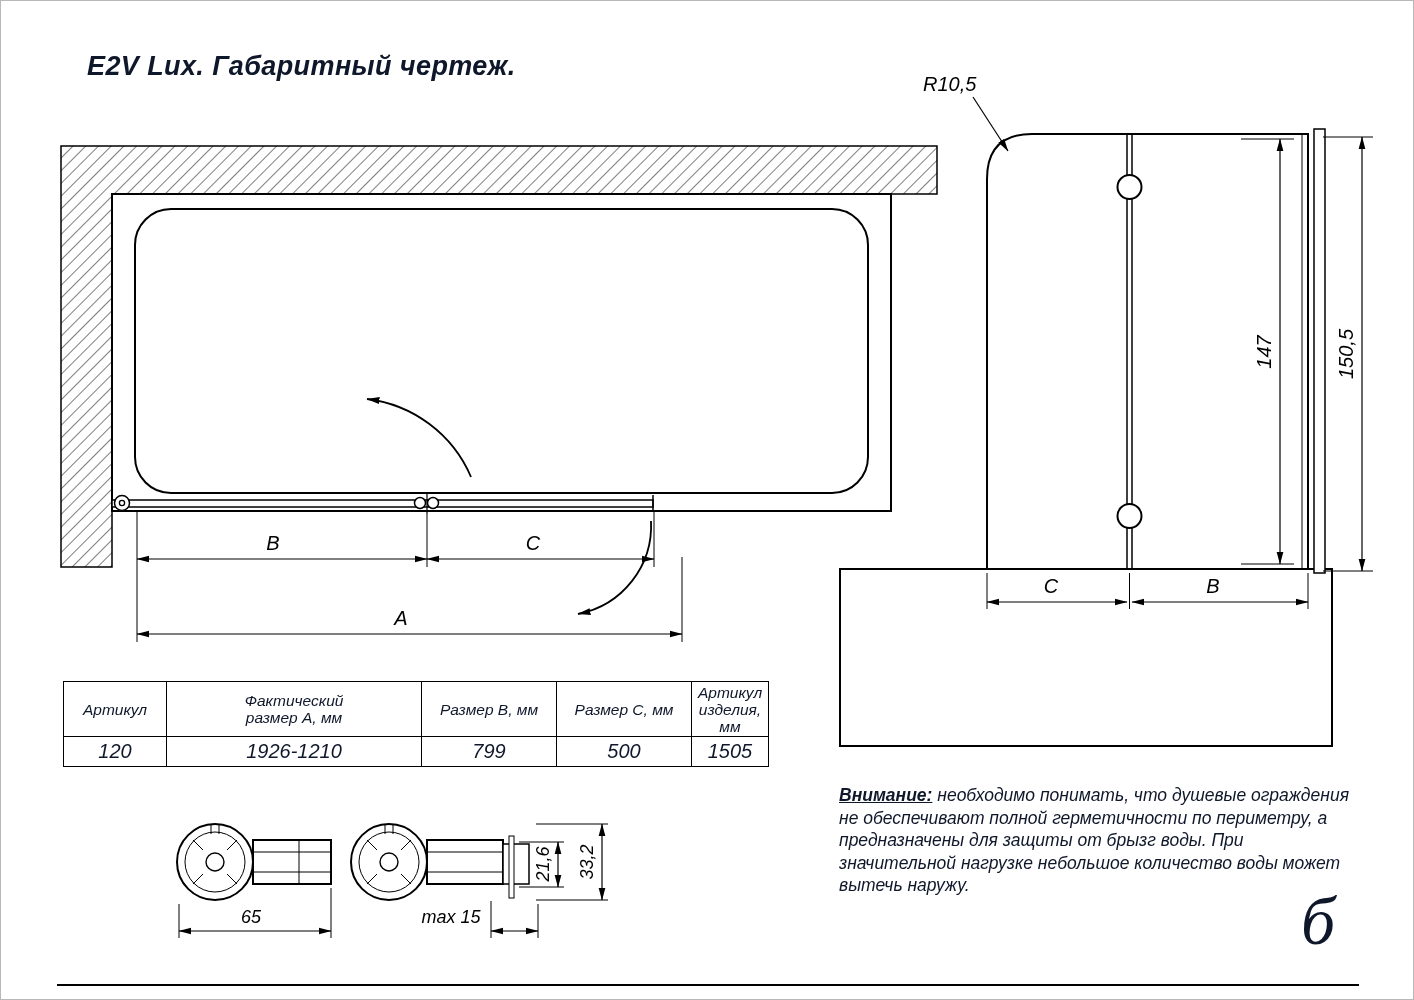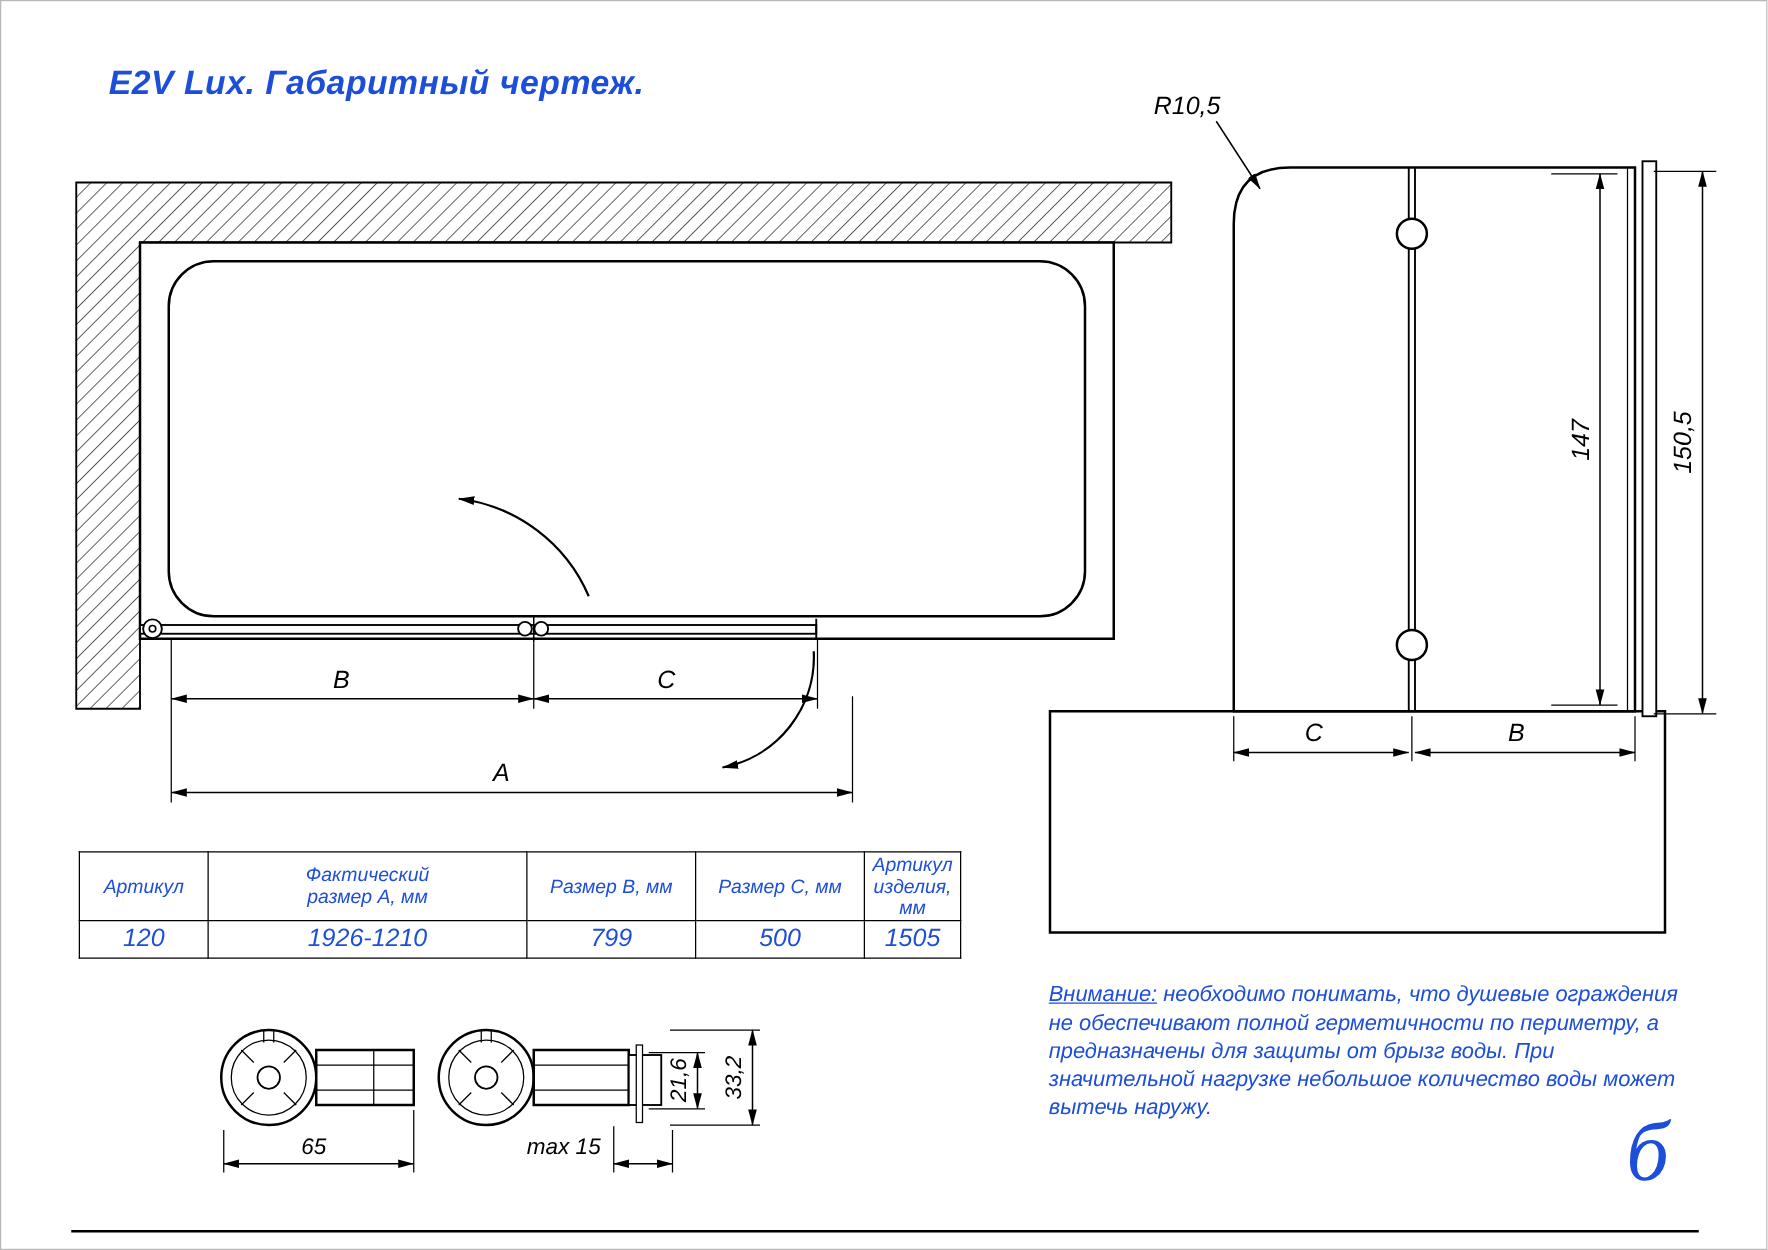--- a/index.html
+++ b/index.html
@@ -1,29 +1,29 @@
 <!DOCTYPE html>
 <html><head>
 <meta charset="utf-8">
 <style>
   html,body{margin:0;padding:0;background:#e8e8e8;}
   .page{position:relative;width:1414px;height:1000px;background:#fff;border:1px solid #b8b8b8;
-        box-sizing:border-box;overflow:hidden;font-family:"Liberation Sans",sans-serif;color:#1d4ed8;}
+        box-sizing:border-box;overflow:hidden;font-family:"Liberation Sans",sans-serif;color:#0f172a;}
   .title{position:absolute;left:86px;top:50px;font-style:italic;font-weight:700;font-size:27px;letter-spacing:.4px;}
   .drawing{position:absolute;left:0;top:0;}
   svg text{font-family:"Liberation Sans",sans-serif;font-style:italic;fill:#000;}
   .lbl{font-size:20px;}
   .lbl-s{font-size:18px;}
   .spec{position:absolute;left:62px;top:680px;border-collapse:collapse;font-style:italic;table-layout:fixed;}
   .spec th,.spec td{border:1.7px solid #000;text-align:center;vertical-align:middle;font-weight:400;padding:1px 2px;}
   .spec th{height:52px;font-size:15.5px;line-height:17px;}
   .spec td{height:27px;font-size:20px;}
   .w-wrap{display:inline-block;}
   .warning{position:absolute;left:838px;top:783px;width:514px;font-style:italic;font-size:17.5px;line-height:22.5px;}
-  .warning .label{font-weight:400;text-decoration:underline;}
+  .warning .label{font-weight:700;text-decoration:underline;}
   .pagenum{position:absolute;left:1300px;top:886px;font-family:"Liberation Serif",serif;font-style:italic;font-size:68px;line-height:1;}
   .bottom-rule{position:absolute;left:56px;top:983px;width:1302px;height:0;border-top:2px solid #000;}
 </style>
 </head>
 <body>
 
 <div class="page">
 
   <div class="title">E2V Lux. Габаритный чертеж.</div>
 

